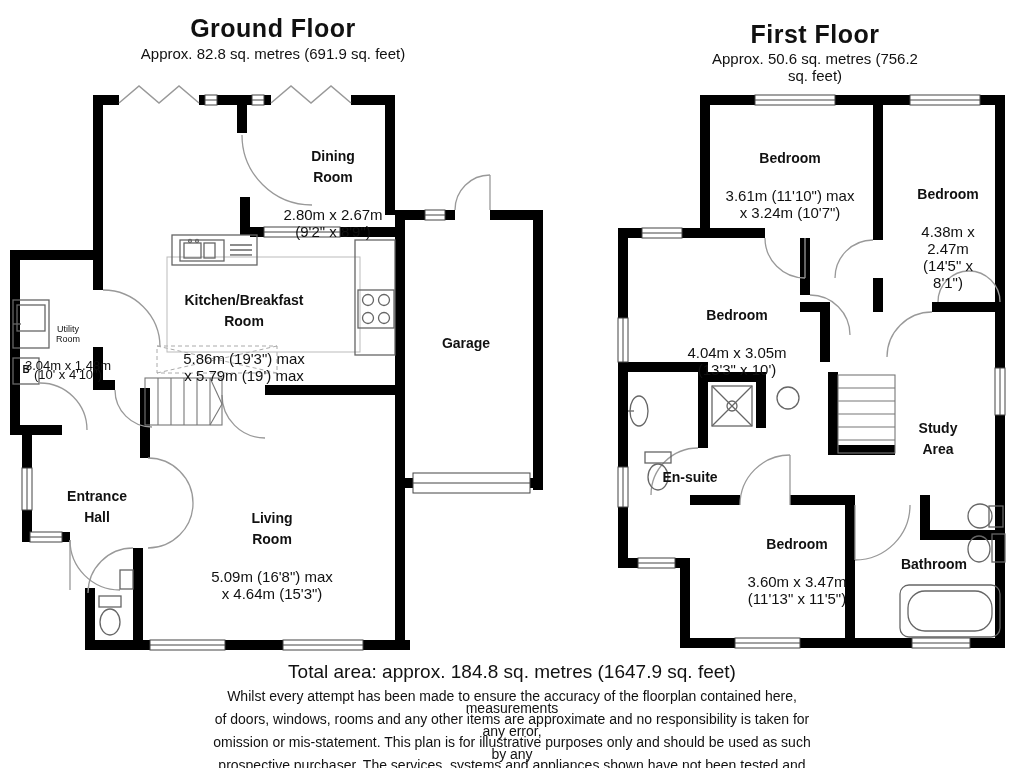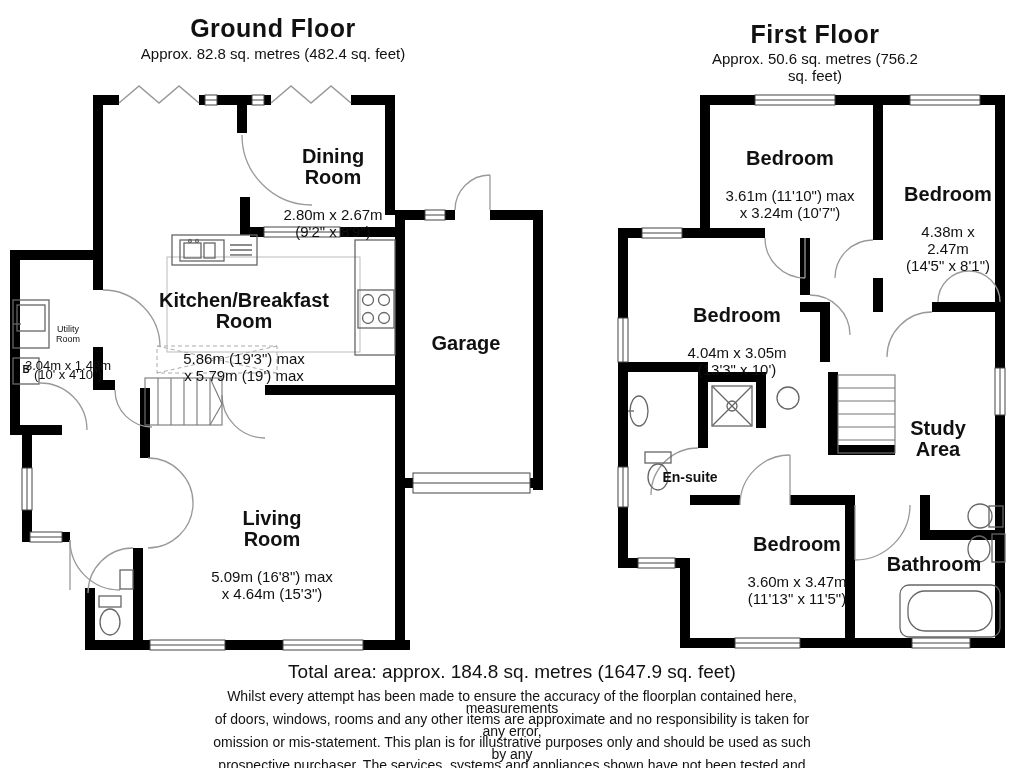--- a/index.html
+++ b/index.html
@@ -11,21 +11,21 @@
   .lthin{stroke:#bbb;stroke-width:1;fill:none;}
   .door{stroke:#999;stroke-width:1.3;fill:none;}
   .win{fill:#fff;stroke:#444;stroke-width:1;}
   .winline{stroke:#444;stroke-width:1;}
   .zig{stroke:#999;stroke-width:1.5;fill:none;}
   .dash{stroke:#aaa;stroke-width:1;fill:none;stroke-dasharray:4 3;}
   .stair{stroke:#777;stroke-width:1.1;fill:none;}
   .lbl{position:absolute;transform:translateX(-50%);text-align:center;white-space:pre-line;}
   .title{font-size:25px;font-weight:bold;letter-spacing:0.5px;}
   .subtitle{font-size:15px;}
-  .rname{font-weight:bold;font-size:20px;line-height:21px;}
+  .rname{font-weight:bold;font-size:14px;line-height:21px;}
   .rdims{font-size:15px;line-height:17px;}
   .rname-sm{font-weight:bold;font-size:14px;line-height:15px;margin-left:12px;}
   .tiny-name{font-weight:normal;font-size:9px;line-height:10px;}
   .tiny-dims{font-size:13px;line-height:8.5px;}
   .b-lbl{font-weight:bold;font-size:10px;}
   .total{font-size:19px;}
   .disc{font-size:14px;line-height:11.5px;width:600px;}
 </style>
 </head>
 <body>
@@ -268,21 +268,21 @@
         <circle class="thin" cx="980" cy="516" r="12" fill="#fff"></circle>
       </g>
       <g>
         <rect class="thin" x="992" y="534" width="13" height="28"></rect>
         <ellipse class="thin" cx="979" cy="549" rx="11" ry="13"></ellipse>
       </g>
     </g>
   </svg>
 
   <div class="lbl title" style="left:273px;top:14px">Ground Floor</div>
-  <div class="lbl subtitle" style="left:273px;top:45px">Approx. 82.8 sq. metres (482.4 sq. feet)</div>
+  <div class="lbl subtitle" style="left:273px;top:45px">Approx. 82.8 sq. metres (691.9 sq. feet)</div>
   <div class="lbl title" style="left:815px;top:20px">First Floor</div>
   <div class="lbl subtitle" style="left:815px;top:50px">Approx. 50.6 sq. metres (756.2 sq. feet)</div>
 
   <div class="lbl" style="left:333px;top:128px">
     <div class="rname">Dining
 Room</div>
     <div class="rdims">2.80m x 2.67m
 (9'2" x 8'9")</div>
   </div>
 
@@ -297,20 +297,24 @@
     <div class="rname">Garage</div>
   </div>
 
   <div class="lbl" style="left:68px;top:306px">
     <div class="tiny-name">Utility
 Room</div>
     <div class="tiny-dims">3.04m x 1.48m
 (10' x 4'10")</div>
   </div>
 
+  <div class="lbl" style="left:97px;top:468px">
+    <div class="rname">Entrance
+Hall</div>
+  </div>
 
   <div class="lbl" style="left:272px;top:490px">
     <div class="rname">Living
 Room</div>
     <div class="rdims">5.09m (16'8") max
 x 4.64m (15'3")</div>
   </div>
 
   <div class="lbl b-lbl" style="left:26px;top:364px">B</div>
 

